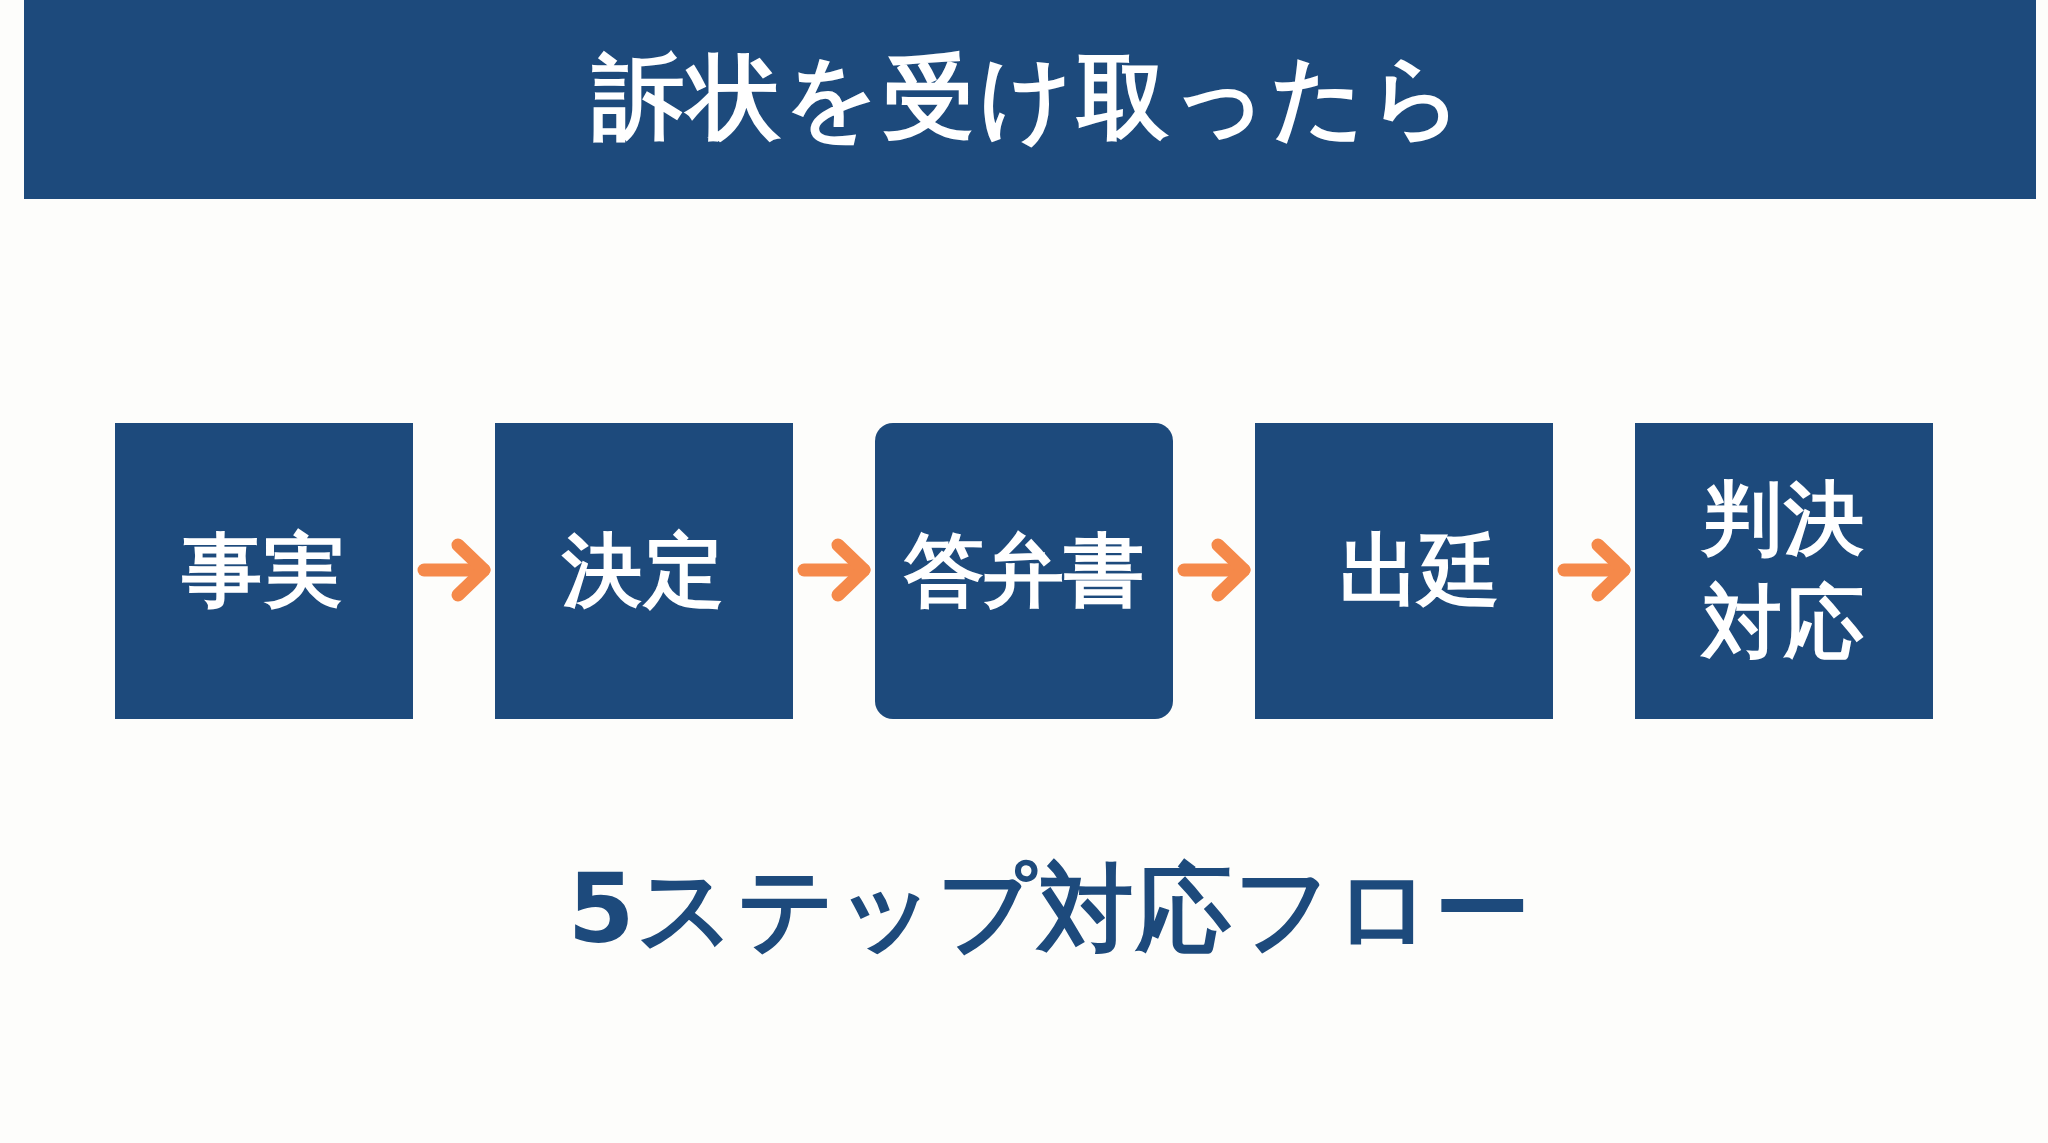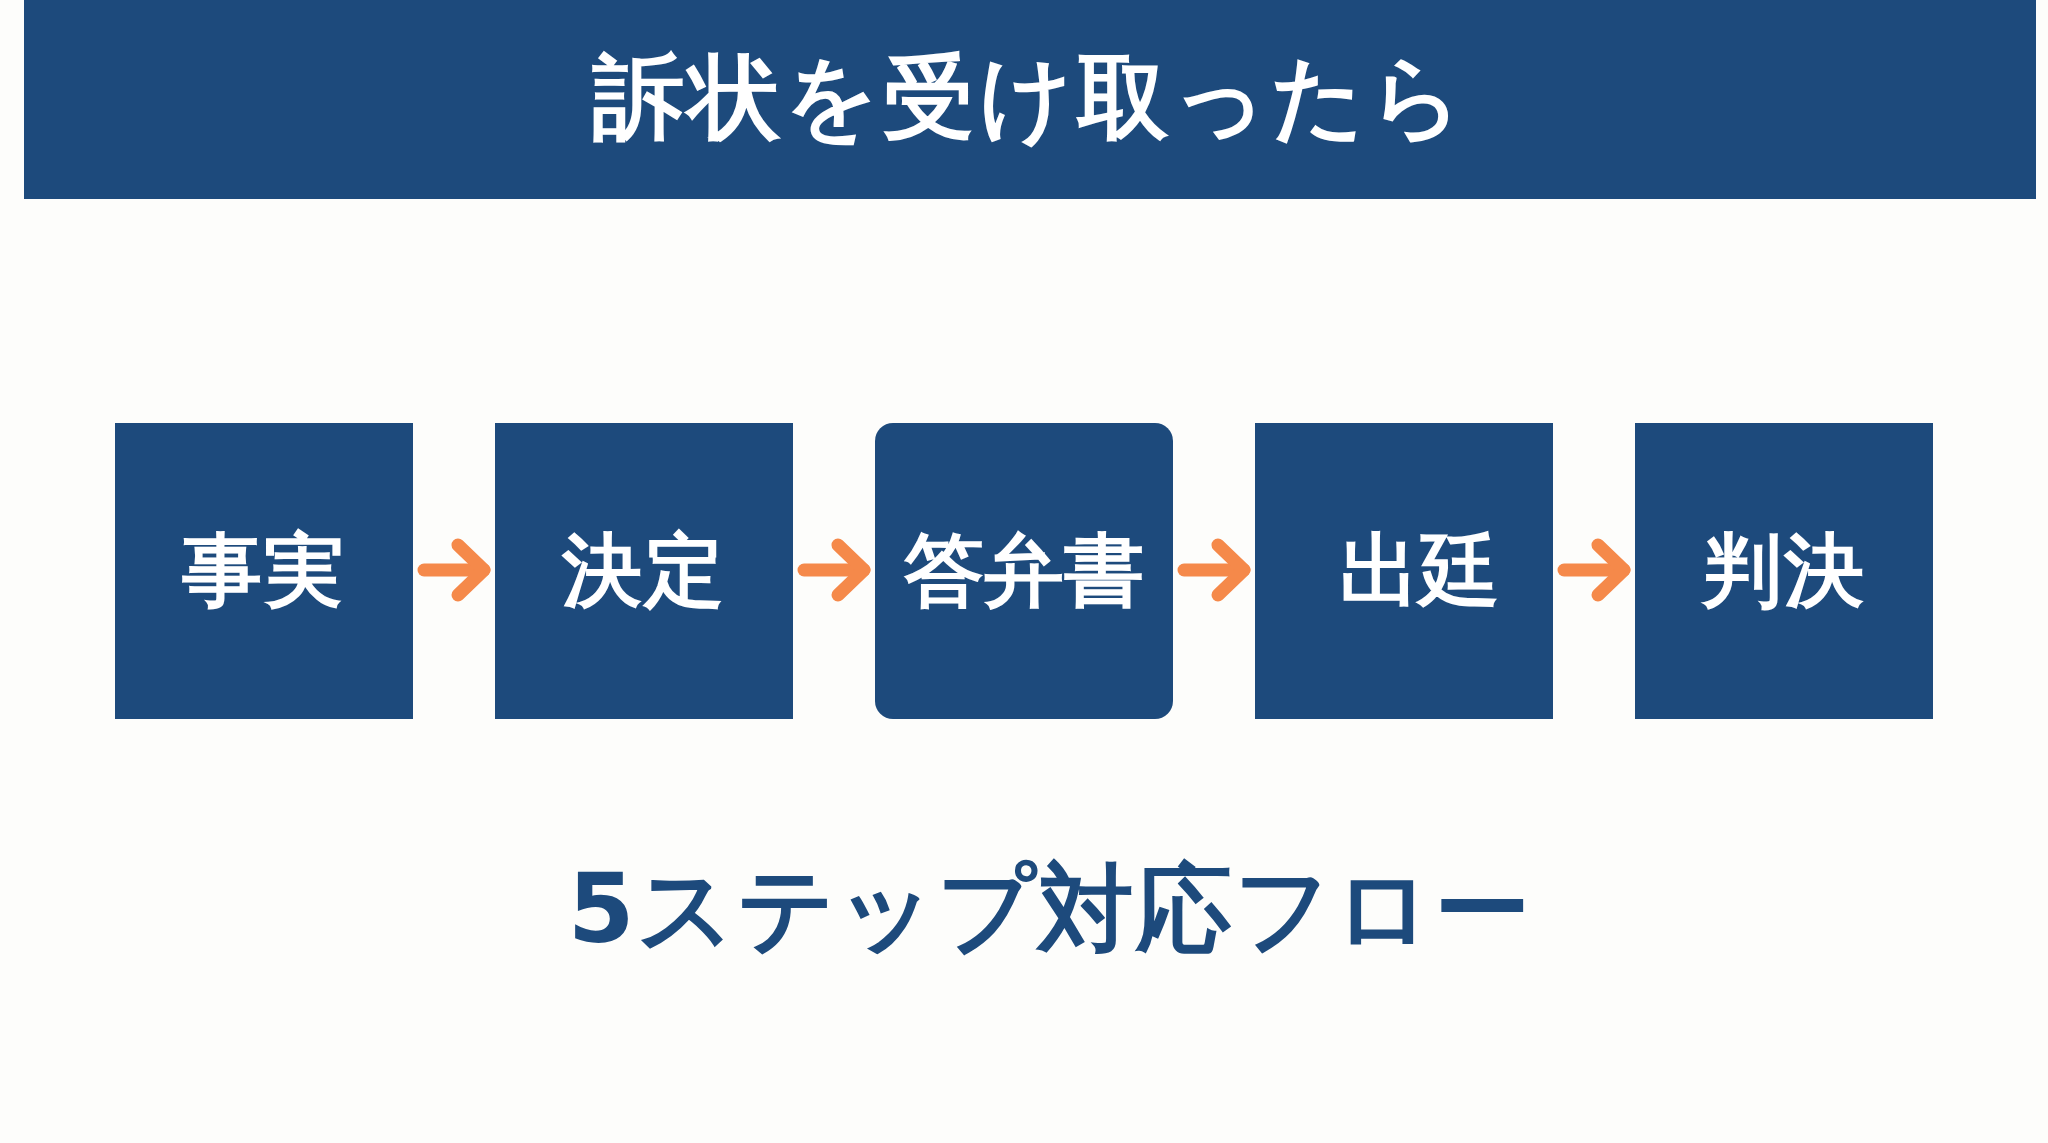--- a/index.html
+++ b/index.html
@@ -123,15 +123,16 @@
 
 <svg class="arrow" style="left:1556px;" viewBox="0 0 78 66">
   <g fill="none" stroke="#f5894a" stroke-width="13" stroke-linecap="round" stroke-linejoin="round">
     <line x1="8" y1="33" x2="68" y2="33"></line>
     <polyline points="42,8 68,33 42,58"></polyline>
   </g>
 </svg>
 
 <div class="step-box" style="left:1635px;">
   <div class="step-label">判決</div>
+  <div class="step-label">対応</div>
 </div>
 
 <div class="caption">5ステップ対応フロー</div>
 
 </body></html>

